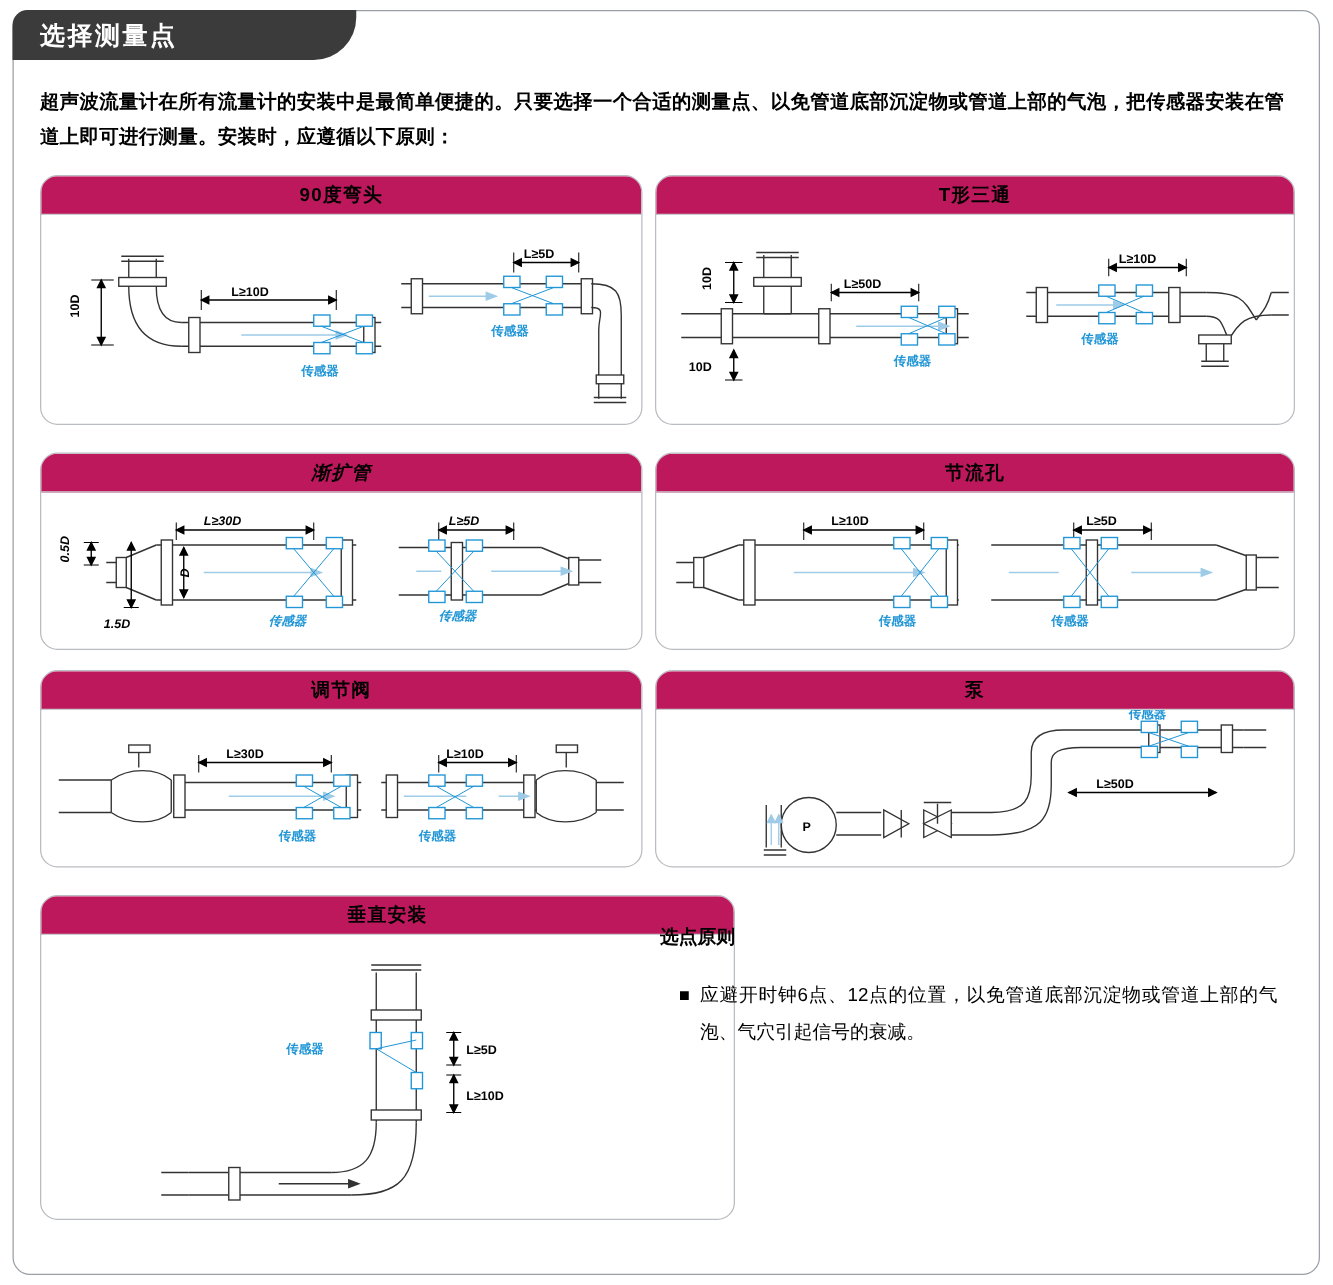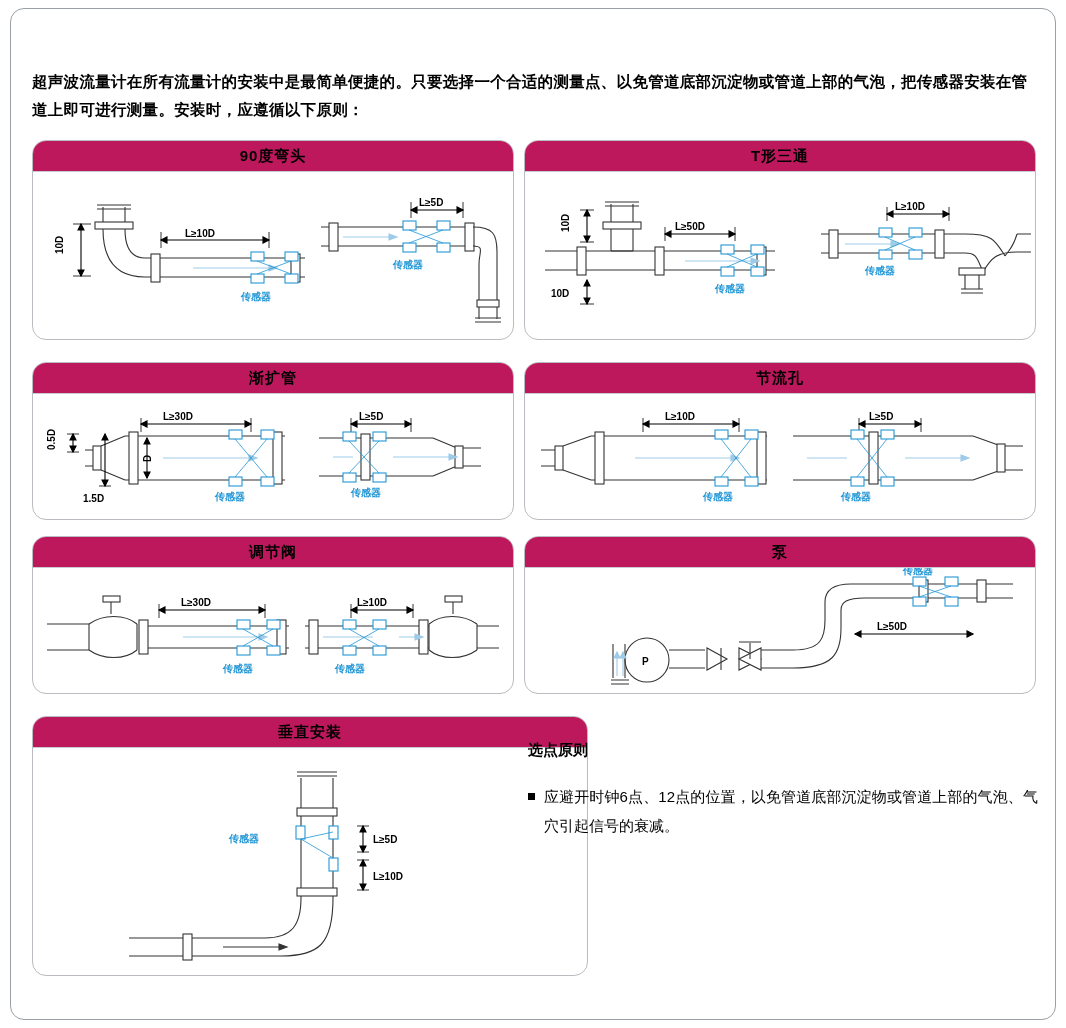--- a/index.html
+++ b/index.html
@@ -76,37 +76,38 @@
   
   .principles{
     position:absolute;
     left:528px;top:735px;width:510px;
     font-size:15px;
     line-height:29px;
   }
   .principles h4{
     margin:0 0 18px 0;font-size:15px;font-weight:bold;
   }
-  .principles ul{margin:0;padding:0;list-style:none;}
+  .principles ul{margin:16px;padding:0;list-style:none;}
   .principles li{
     position:relative;padding-left:16px;margin-bottom:2px;
     text-align:justify;
   }
   .principles li .sq{
     position:absolute;left:0;top:11px;
     width:7px;height:7px;background:#000;
   }
 </style>
 </head>
 <body>
 
 <div class="page">
 
   <div class="outer-frame"></div>
 
+  <div class="title-tab">选择测量点</div>
 
   <div class="intro">超声波流量计在所有流量计的安装中是最简单便捷的。只要选择一个合适的测量点、以免管道底部沉淀物或管道上部的气泡，把传感器安装在管道上即可进行测量。安装时，应遵循以下原则：</div>
 
   <div class="panel" style="left:32px;top:140px;width:482px;height:200px;">
     <div class="panel-head">90度弯头</div>
     <div class="panel-body">
       <svg width="480" height="168" viewBox="0 0 480 168">
         <g stroke="#333" fill="none" stroke-width="1.1">
 
           <path d="M70 35 L70 50 M92 35 L92 50"></path>
@@ -242,21 +243,21 @@
         <text class="dimlabel" x="44" y="60" transform="rotate(-90 44 60)">10D</text>
         <text class="dimlabel" x="26" y="125">10D</text>
         <text class="dimlabel" x="150" y="58">L≥50D</text>
         <text class="dimlabel" x="370" y="38">L≥10D</text>
         <text class="sensor-label" x="190" y="120">传感器</text>
         <text class="sensor-label" x="340" y="102">传感器</text>
       </svg>
     </div>
   </div>
 
-  <div class="panel" style="left:32px;top:362px;width:482px;height:158px;">
+  <div class="panel" style="left:32px;top:362px;width:482px;height:158px;font-style:italic;">
     <div class="panel-head">渐扩管</div>
     <div class="panel-body">
       <svg width="480" height="126" viewBox="0 0 480 126">
         <g stroke="#333" fill="none" stroke-width="1.1">
 
           <path d="M52 56 h14 M52 72 h14"></path>
           <rect x="60" y="52" width="8" height="24" fill="#fff"></rect>
           <path d="M68 52 L92 42 M68 76 L92 86"></path>
           <path d="M92 42 H252 M92 86 H252"></path>
           <rect x="96" y="38" width="9" height="52" fill="#fff"></rect>

